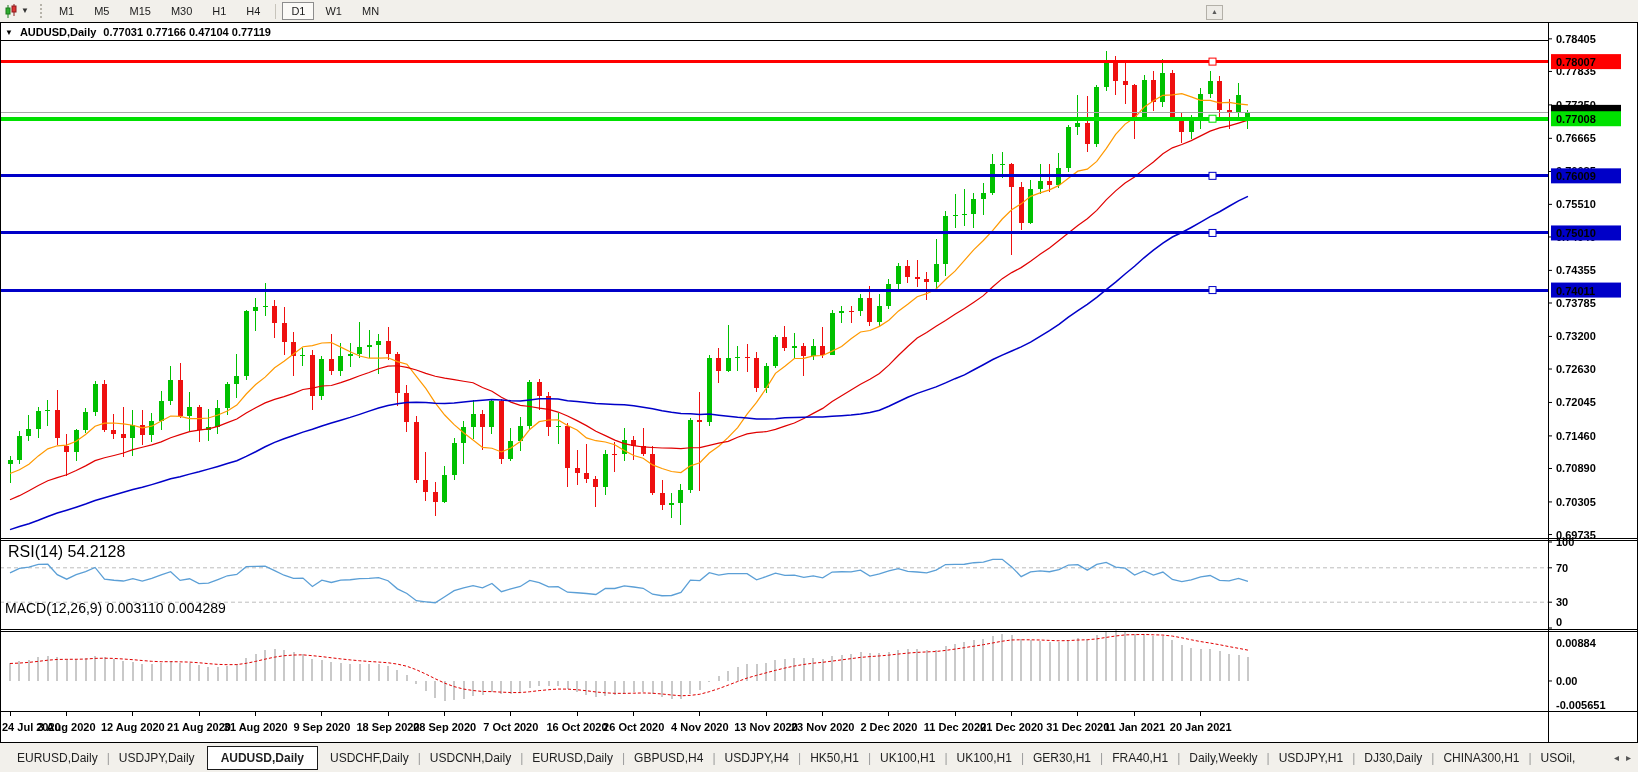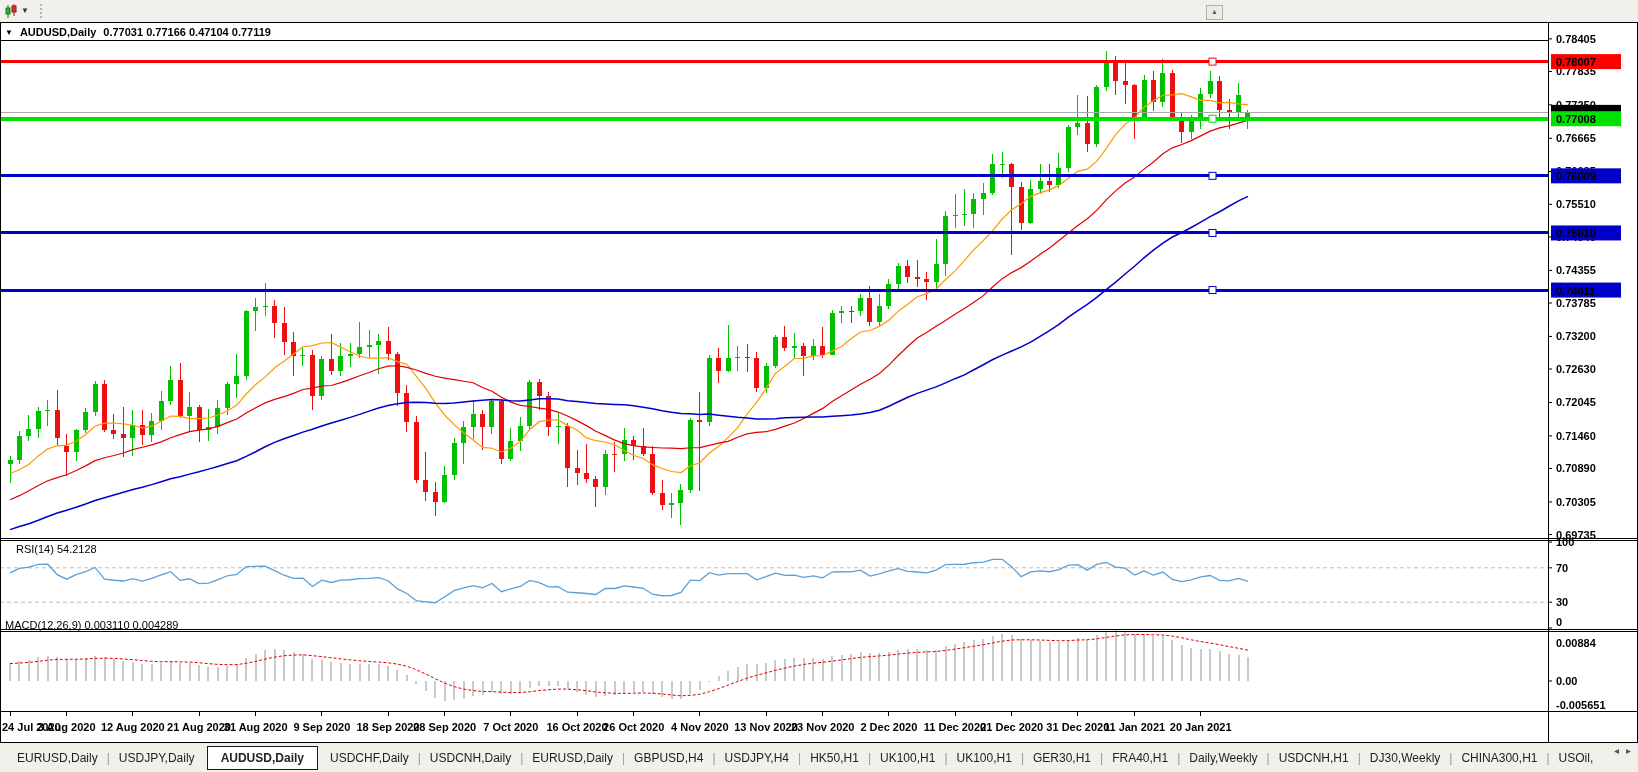--- a/index.html
+++ b/index.html
@@ -18,25 +18,25 @@
   .tf-divider{width:1px;height:15px;background:#C7C4BB;margin:0 5px}
   #scroll-up-btn{position:absolute;left:1206px;top:5px;width:15px;height:13px;background:#EDEBE6;
                  border:1px solid #b3b0a8;color:#5a5a5a;font-size:7px;line-height:12px;text-align:center}
   
   #chart-svg{position:absolute;left:0;top:0;z-index:1}
   #chart-svg text{font-family:"Liberation Sans",sans-serif;font-size:11px;font-weight:bold;fill:#000}
   
   #titlebar{position:absolute;left:5px;top:26px;z-index:2;display:flex;align-items:center;gap:7px;
             font-size:11px;font-weight:bold;color:#000}
   #titlebar .tri{font-size:8px}
-  #rsi-label{position:absolute;left:16px;top:543px;z-index:2;font-size:11px;color:#000}
-  #macd-label{position:absolute;left:5px;top:619px;z-index:2;font-size:11px;color:#000}
+  #rsi-label{position:absolute;left:8px;top:543px;z-index:2;font-size:16px;color:#000}
+  #macd-label{position:absolute;left:5px;top:600px;z-index:2;font-size:14px;color:#000}
   
   #tabbar{position:absolute;left:0;top:743px;width:1638px;height:29px;background:#F2F0EB;z-index:3;
-          display:flex;font-size:12px}
+          display:flex;align-items:center;font-size:12px}
   #tabs{display:flex;align-items:center;overflow:hidden;flex:1;padding-left:8px;white-space:nowrap}
   .tab{padding:3px 9px;color:#222;flex-shrink:0}
   .tab.active{background:#fff;border:1px solid #1a1a1a;font-weight:bold;padding:4px 13px;margin:0 3px}
   .tab-sep{color:#9a9a9a;flex-shrink:0}
   #tab-arrows{display:flex;gap:3px;padding:0 5px 0 2px;color:#555;font-size:10px}
   #tab-arrows span{padding:2px}
 </style>
 </head>
 <body>
 
@@ -46,20 +46,32 @@
     <div class="tool-icon">
       <svg width="15" height="15" viewBox="0 0 15 15">
         <line x1="4" y1="1" x2="4" y2="14" stroke="#1b7a1b"></line>
           <rect x="2" y="4" width="4" height="6" fill="#2fae2f" stroke="#1b7a1b"></rect>
         <line x1="10" y1="0" x2="10" y2="12" stroke="#8a1b1b"></line>
           <rect x="8" y="2" width="4" height="6" fill="#d33" stroke="#8a1b1b"></rect>
       </svg>
       <span class="caret">▼</span>
     </div>
     <div class="grip"></div>
+    <div id="tf-buttons">
+        <div class="tf-btn">M1</div>
+        <div class="tf-btn">M5</div>
+        <div class="tf-btn">M15</div>
+        <div class="tf-btn">M30</div>
+        <div class="tf-btn">H1</div>
+        <div class="tf-btn">H4</div>
+        <div class="tf-divider"></div>
+        <div class="tf-btn active">D1</div>
+        <div class="tf-btn">W1</div>
+        <div class="tf-btn">MN</div>
+      </div>
     <div id="scroll-up-btn">▲</div>
   </div>
 
   <svg id="chart-svg" width="1638" height="772">
       <rect x="0" y="22" width="1638" height="721" fill="#FFFFFF"></rect>
       <line x1="0" y1="567.8" x2="1548" y2="567.8" stroke="#BDBDBD" stroke-dasharray="4 3"></line>
       <line x1="0" y1="602.2" x2="1548" y2="602.2" stroke="#BDBDBD" stroke-dasharray="4 3"></line>
       <g shape-rendering="crispEdges">
         <line x1="10" y1="680.9726036850459" x2="10" y2="663.0715877673281" stroke="#C9C9C9" stroke-width="2"></line>
         <line x1="19.45" y1="680.9726036850459" x2="19.45" y2="661.3460756390411" stroke="#C9C9C9" stroke-width="2"></line>
@@ -614,23 +626,23 @@
         <div class="tab">UK100,H1</div>
         <span class="tab-sep">|</span>
         <div class="tab">UK100,H1</div>
         <span class="tab-sep">|</span>
         <div class="tab">GER30,H1</div>
         <span class="tab-sep">|</span>
         <div class="tab">FRA40,H1</div>
         <span class="tab-sep">|</span>
         <div class="tab">Daily,Weekly</div>
         <span class="tab-sep">|</span>
-        <div class="tab">USDCNH,H1</div>
-        <span class="tab-sep">|</span>
-        <div class="tab">DJ30,Weekly</div>
+        <div class="tab">USDJPY,H1</div>
+        <span class="tab-sep">|</span>
+        <div class="tab">DJ30,Daily</div>
         <span class="tab-sep">|</span>
         <div class="tab">CHINA300,H1</div>
         <span class="tab-sep">|</span>
         <div class="tab">USOil,</div>
       </div>
     <div id="tab-arrows">
       <span>◂</span>
       <span>▸</span>
     </div>
   </div>

